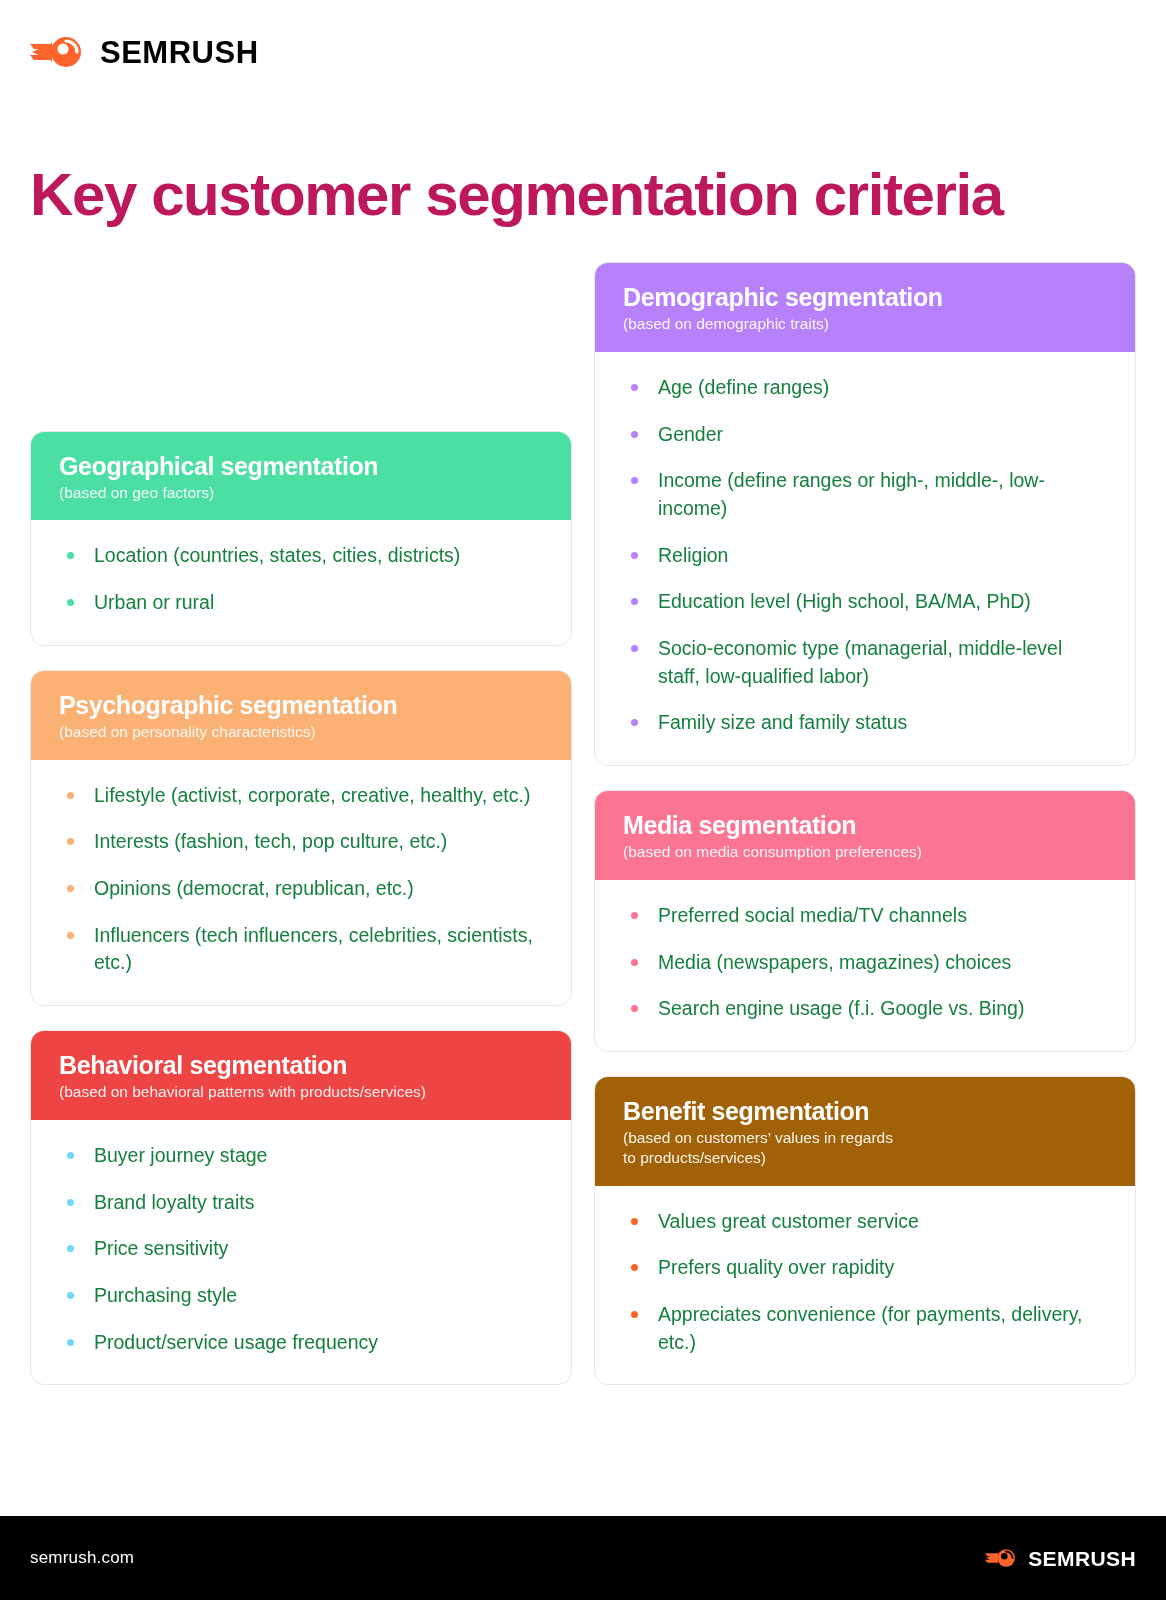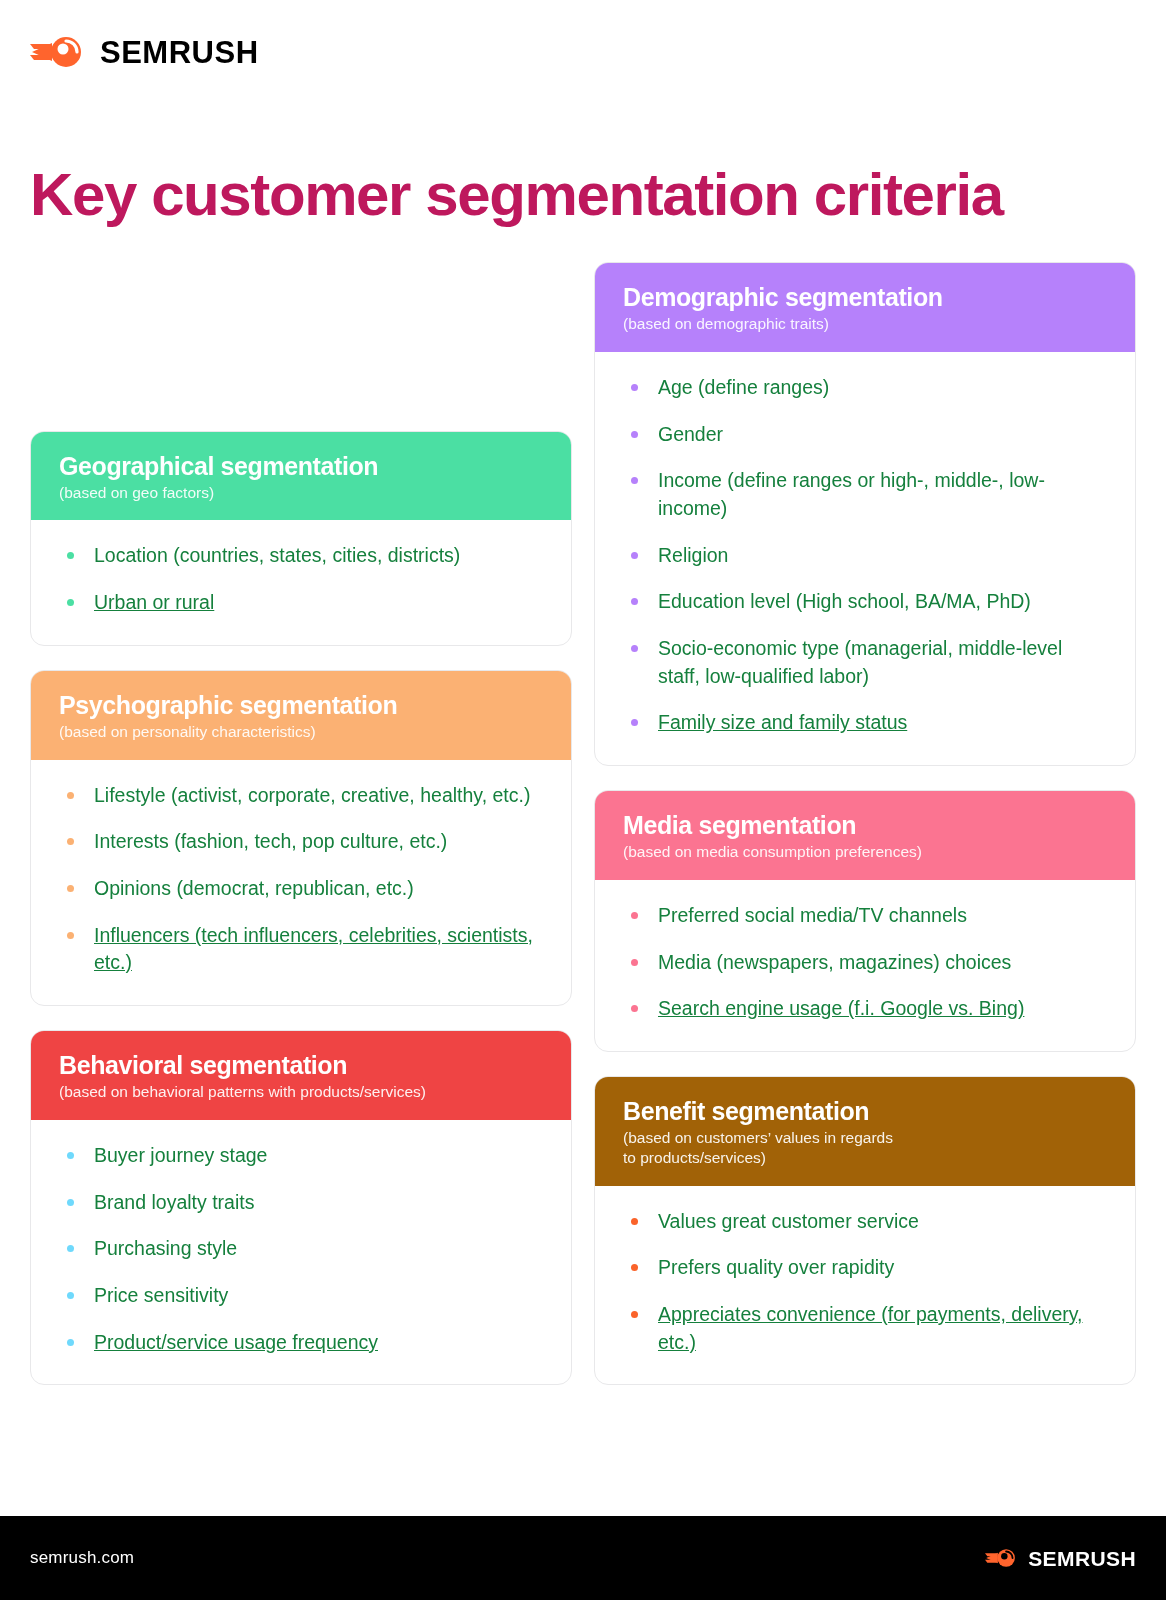--- a/index.html
+++ b/index.html
@@ -95,21 +95,21 @@
     padding: 0;
   }
   ul.bullets li {
     position: relative;
     padding-left: 33px;
     margin-bottom: 19px;
     font-size: 19.5px;
     line-height: 1.42;
     color: #15803d;
   }
-  ul.bullets li:last-child { margin-bottom: 0; text-decoration: underline; }
+  ul.bullets li:last-child { margin-bottom: 0; }
   ul.bullets li::before {
     content: "";
     position: absolute;
     left: 6px;
     top: 10px;
     width: 7px;
     height: 7px;
     border-radius: 50%;
     background: var(--accent, #888);
   }
@@ -199,22 +199,22 @@
 
     <section class="card">
       <div class="card-head" style="background:#ef4444">
         <div class="card-title">Behavioral segmentation</div>
         <div class="card-sub">(based on behavioral patterns with products/services)</div>
       </div>
       <div class="card-body">
         <ul class="bullets" style="--accent:#6FD9FC">
           <li>Buyer journey stage</li>
           <li>Brand loyalty traits</li>
+          <li>Price sensitivity</li>
           <li>Purchasing style</li>
-          <li>Price sensitivity</li>
           <li>Product/service usage frequency</li>
         </ul>
       </div>
     </section>
 
   </div>
 
   <div class="col">
 
     <section class="card">

